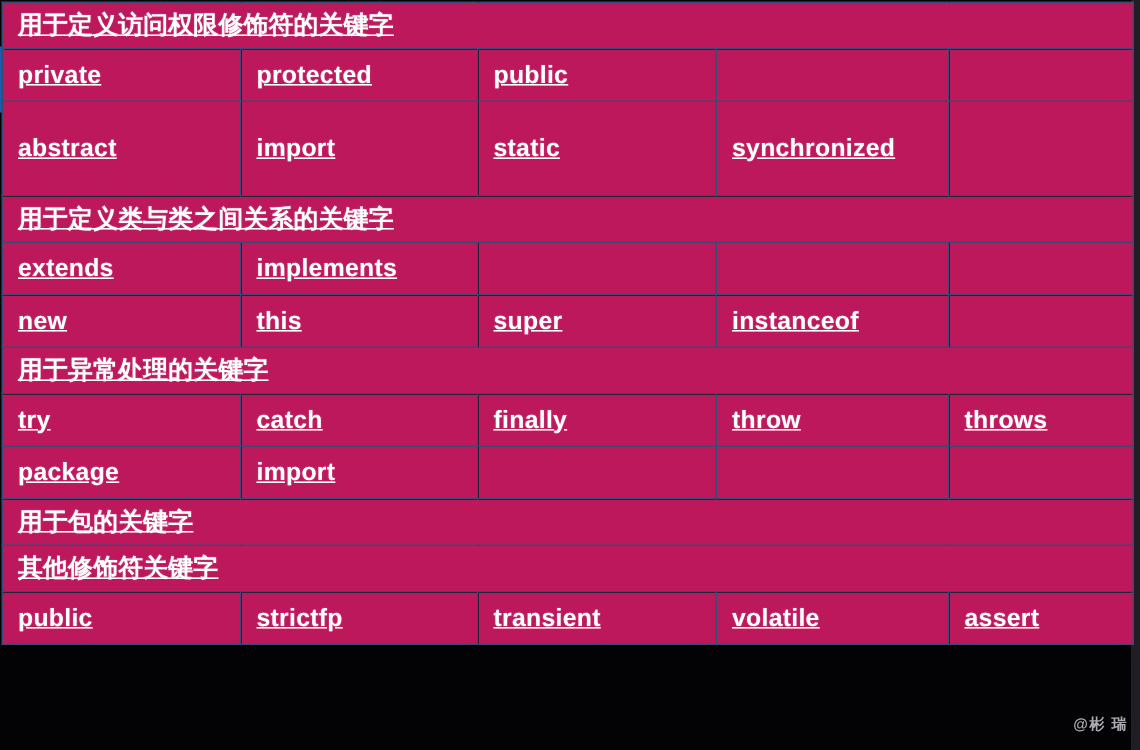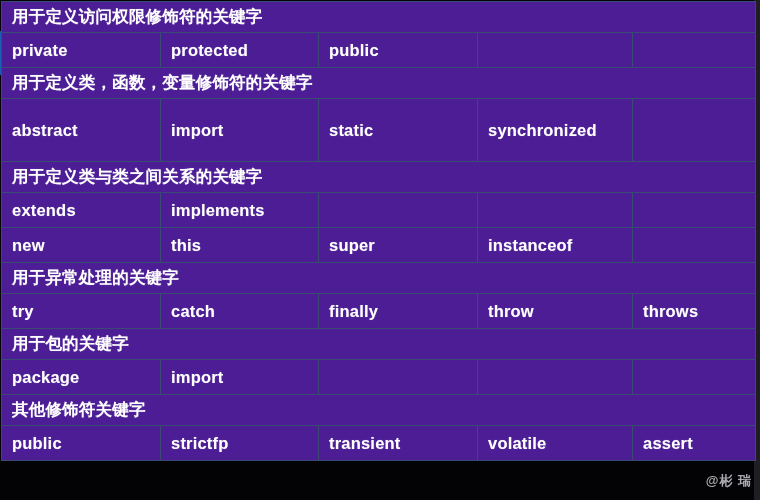--- a/index.html
+++ b/index.html
@@ -41,30 +41,31 @@
   table.kw {
     position: absolute;
     left: 1px;
     top: 1px;
     width: 754px;
     border-collapse: collapse;
     table-layout: fixed;
   }
   table.kw td {
     border: 1px solid #3b4a72;
-    background: #4c1d95;
+    background: #be185d;
     color: #ffffff;
     padding: 0 0 0 10px;
     font-size: 16.5px;
     font-weight: bold;
     letter-spacing: .2px;
     vertical-align: middle;
     white-space: nowrap;
     overflow: hidden;
     text-shadow: 0 0 1px rgba(255,255,255,.35);
+    text-decoration: underline;
   }
   td.section {
     font-size: 15.5px;
     height: 30px;
     letter-spacing: .5px;
   }
   td.kwcell {
     height: 34px;
   }
   tr.tall td.kwcell {
@@ -76,21 +77,21 @@
   col.c2 { width: 158px; }
   col.c3 { width: 159px; }
   col.c4 { width: 155px; }
   col.c5 { width: 123px; }
 
   #watermark {
     position: absolute;
     right: 8px;
     bottom: 10px;
     color: #cfcfd6;
-    font-size: 13px;
+    font-size: 10px;
     font-weight: bold;
     opacity: .82;
     letter-spacing: 1px;
     pointer-events: none;
     text-shadow: 0 0 2px rgba(0,0,0,.9);
   }
 </style>
 </head>
 <body>
 
@@ -109,23 +110,20 @@
   <tbody id="table-body">
       <tr>
         <td class="section" colspan="5">用于定义访问权限修饰符的关键字</td>
       </tr>
       <tr>
         <td class="kwcell">private</td>
         <td class="kwcell">protected</td>
         <td class="kwcell">public</td>
         <td class="kwcell"></td>
         <td class="kwcell"></td>
-      </tr>
-      <tr>
-        <td class="section" colspan="5">用于定义类，函数，变量修饰符的关键字</td>
       </tr>
       <tr class="tall">
         <td class="kwcell">abstract</td>
         <td class="kwcell">import</td>
         <td class="kwcell">static</td>
         <td class="kwcell">synchronized</td>
         <td class="kwcell"></td>
       </tr>
       <tr>
         <td class="section" colspan="5">用于定义类与类之间关系的关键字</td>
@@ -148,28 +146,28 @@
         <td class="section" colspan="5">用于异常处理的关键字</td>
       </tr>
       <tr>
         <td class="kwcell">try</td>
         <td class="kwcell">catch</td>
         <td class="kwcell">finally</td>
         <td class="kwcell">throw</td>
         <td class="kwcell">throws</td>
       </tr>
       <tr>
-        <td class="section" colspan="5">用于包的关键字</td>
-      </tr>
-      <tr>
         <td class="kwcell">package</td>
         <td class="kwcell">import</td>
         <td class="kwcell"></td>
         <td class="kwcell"></td>
         <td class="kwcell"></td>
+      </tr>
+      <tr>
+        <td class="section" colspan="5">用于包的关键字</td>
       </tr>
       <tr>
         <td class="section" colspan="5">其他修饰符关键字</td>
       </tr>
       <tr>
         <td class="kwcell">public</td>
         <td class="kwcell">strictfp</td>
         <td class="kwcell">transient</td>
         <td class="kwcell">volatile</td>
         <td class="kwcell">assert</td>

